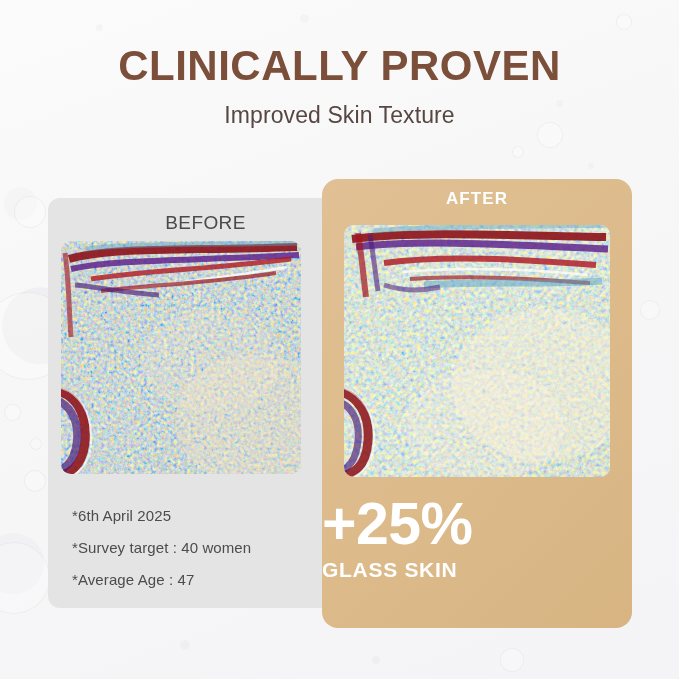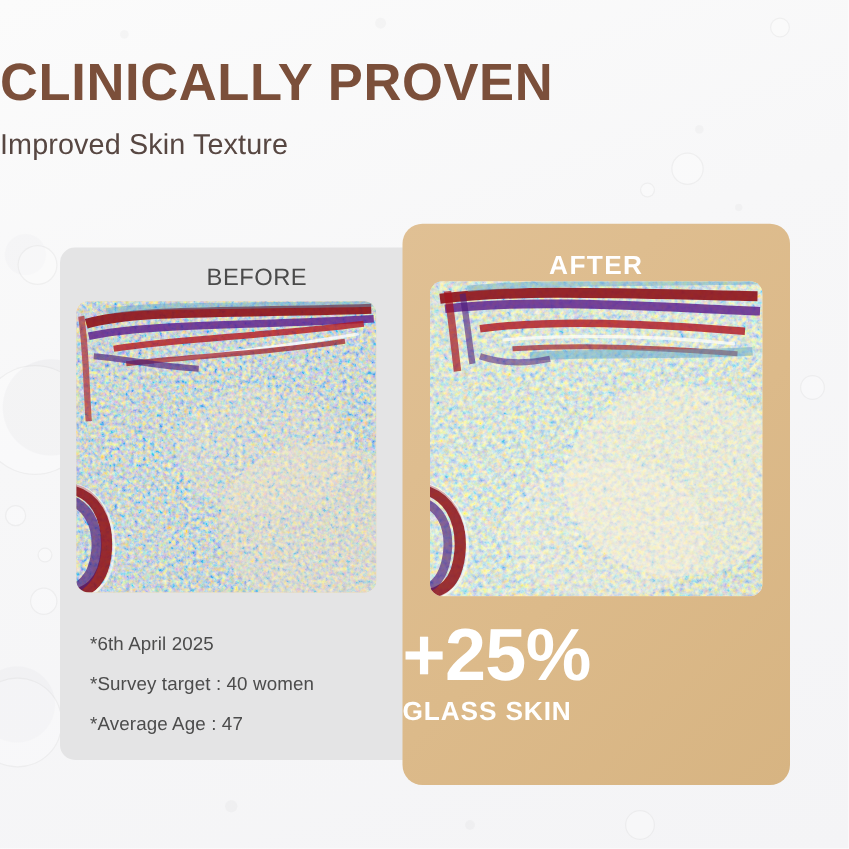--- a/index.html
+++ b/index.html
@@ -37,21 +37,21 @@
   }
   .bubble.solid {
     border: none;
     background: rgba(0,0,0,0.022);
   }
 
   
   #header {
     position: absolute;
     top: 0; left: 0; right: 0;
-    text-align: left;
+    text-align: center;
     padding-top: 44px;
   }
   #title {
     font-size: 42px;
     letter-spacing: 0.5px;
     font-weight: bold;
     color: #7b4f3a;
     line-height: 1.05;
     margin: 0;
     white-space: nowrap;
@@ -101,22 +101,22 @@
     text-align: center;
   }
   #label-before {
     top: 14px;
     font-size: 19px;
     color: #4a4a4a;
     font-weight: normal;
     letter-spacing: 0.4px;
   }
   #label-after {
-    top: 22px;
-    font-size: 21px;
+    top: 10px;
+    font-size: 17px;
     color: #ffffff;
     font-weight: bold;
     letter-spacing: 1.1px;
   }
 
   
   .micro {
     position: absolute;
     border-radius: 10px;
     overflow: hidden;

